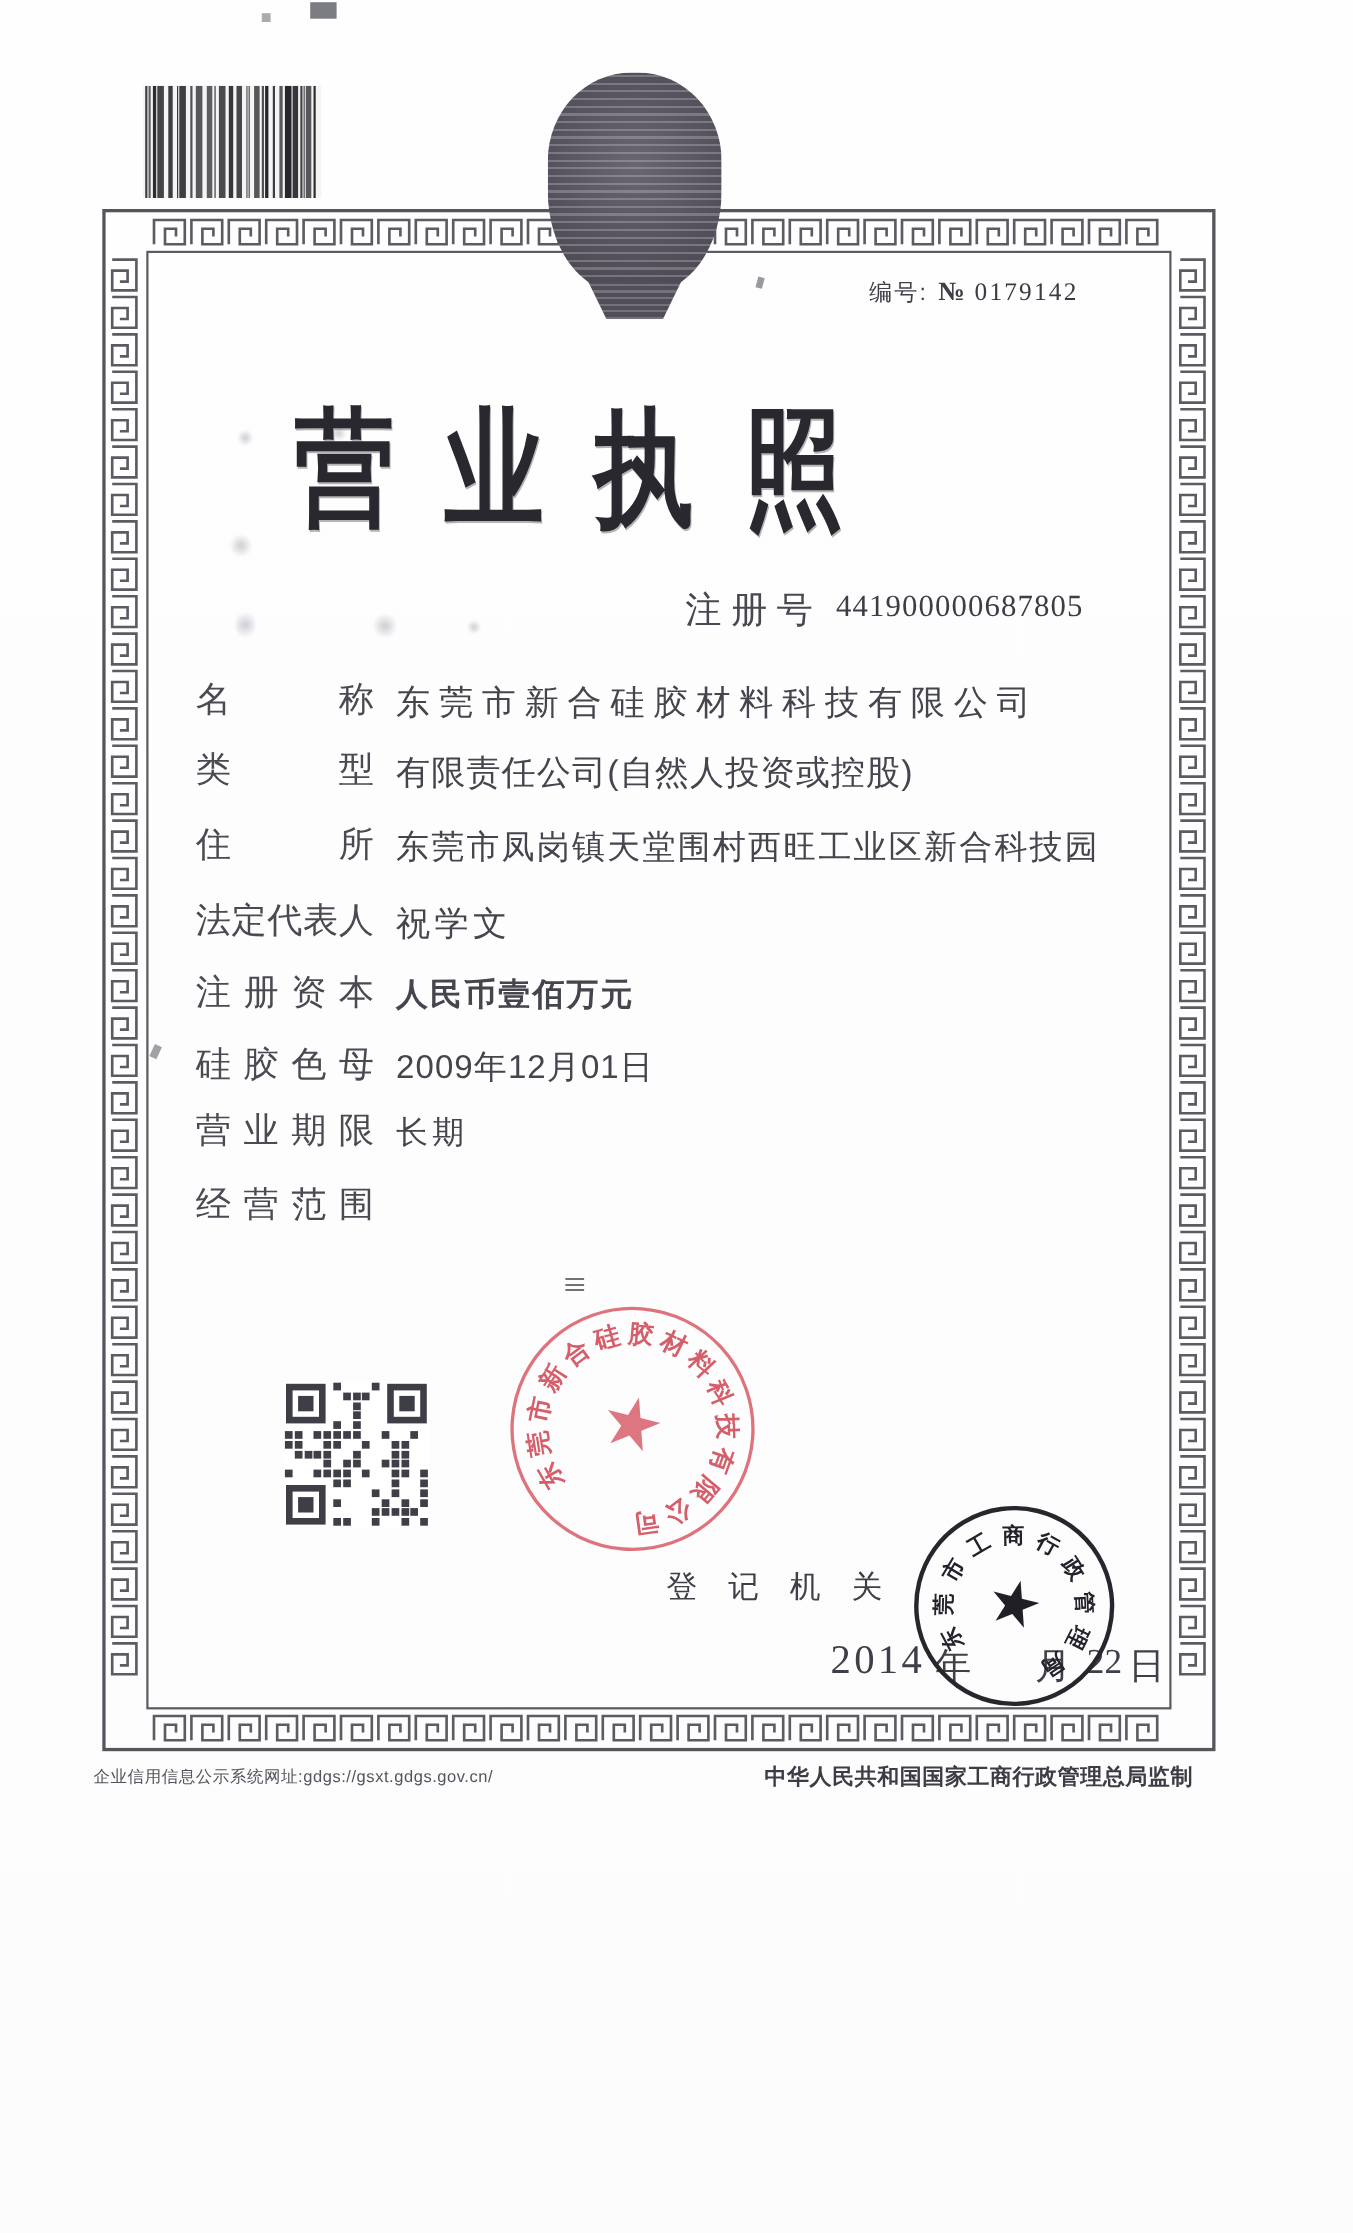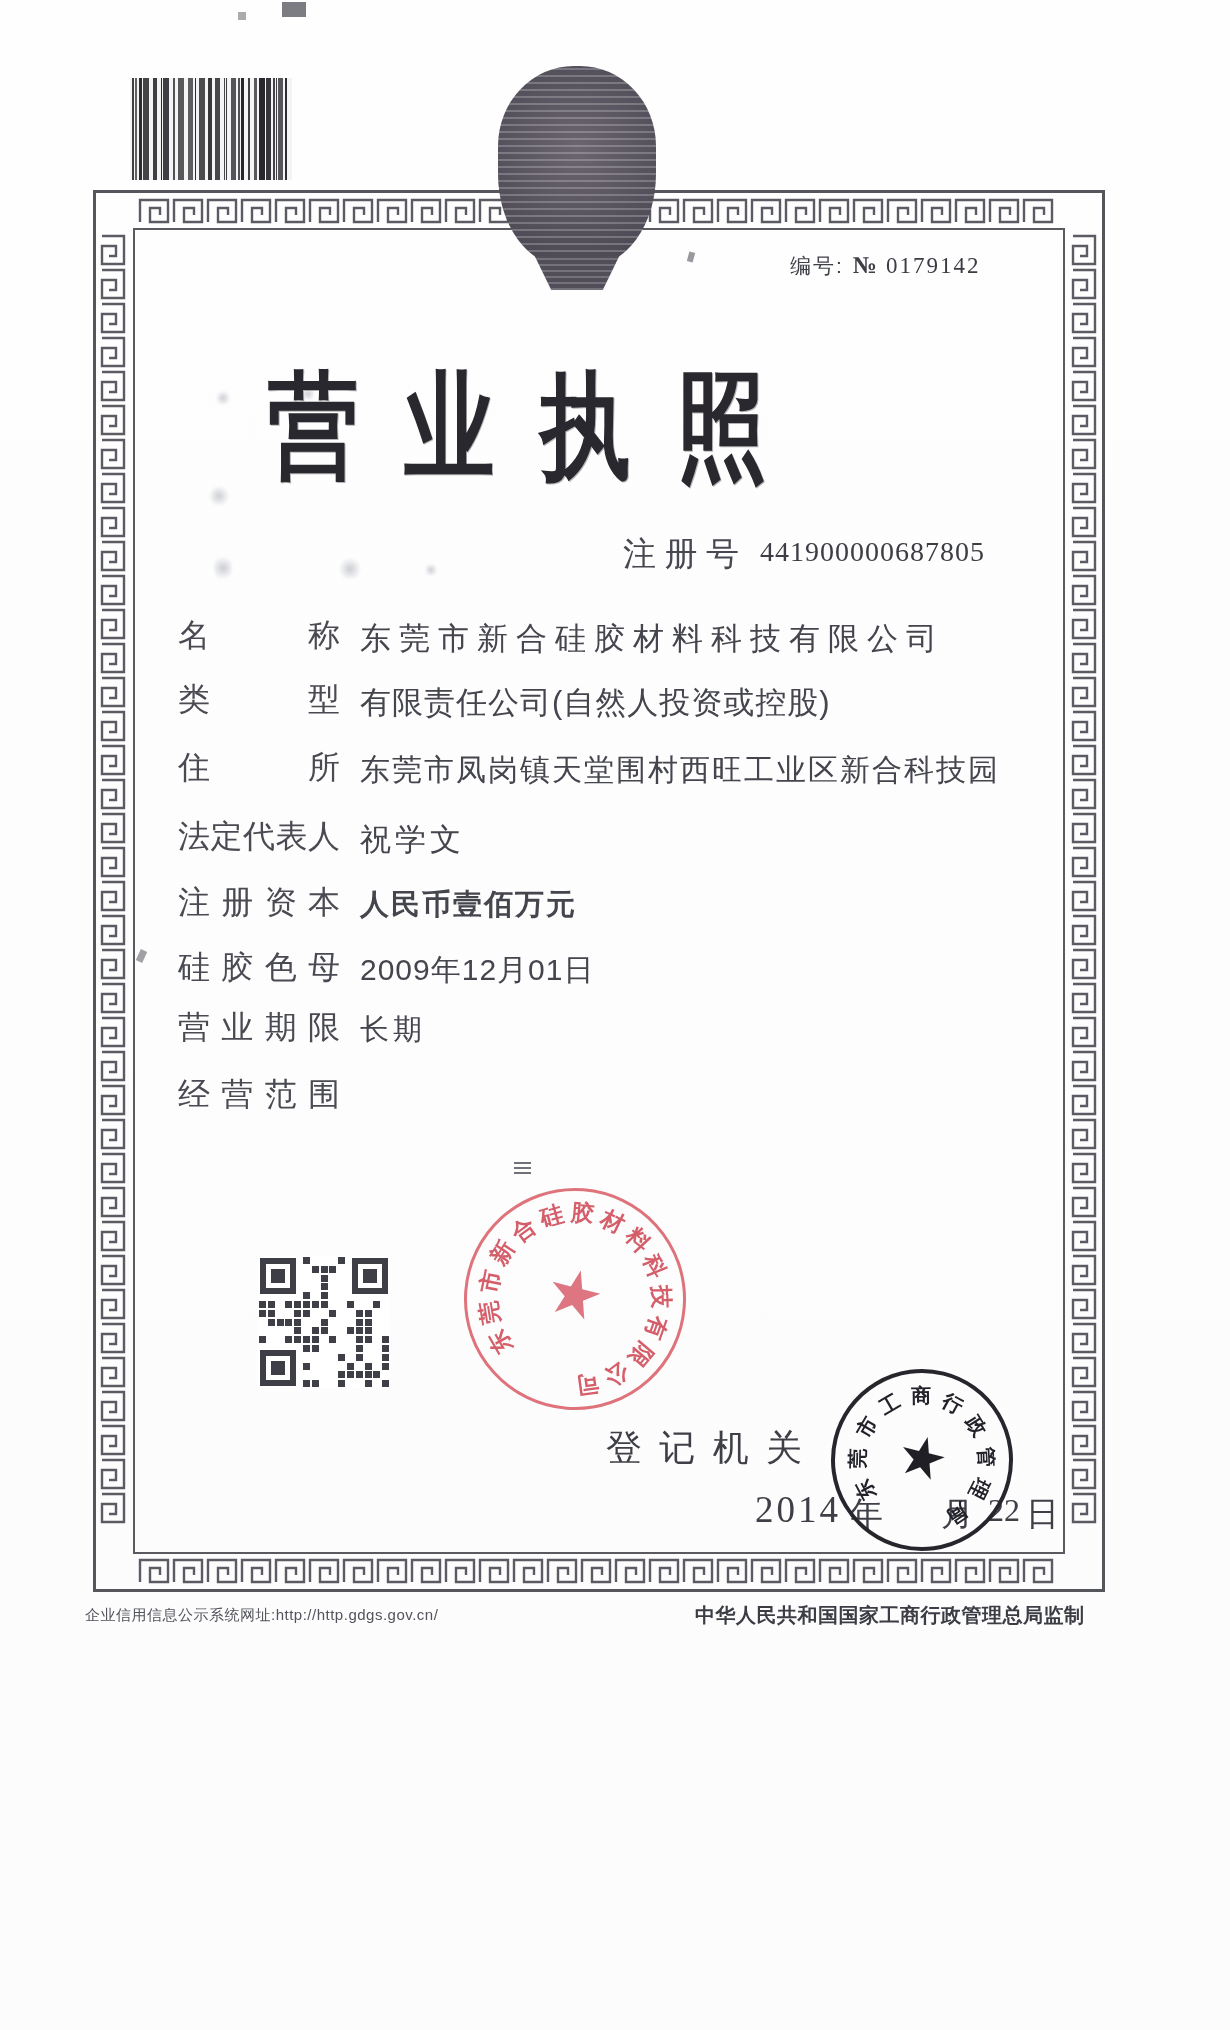--- a/index.html
+++ b/index.html
@@ -55,21 +55,21 @@
   .seal-red{left:464px;top:1188px;width:216px;height:216px;border:3px solid rgba(216,90,100,.85);transform:rotate(26deg);}
   .seal-black{left:831px;top:1369px;width:174px;height:174px;border:4px solid #26262c;transform:rotate(14deg);}
   .arc-char{position:absolute;left:50%;top:50%;transform-origin:center;}
   .red-char{font-size:23px;font-weight:600;color:rgba(208,80,92,.92);}
   .black-char{font-size:20px;font-weight:700;color:#22222a;}
   .star-red{position:absolute;left:50%;top:50%;transform:translate(-54%,-56%) rotate(-12deg);font-size:64px;
      color:rgba(213,84,96,.8);}
   .star-black{position:absolute;left:50%;top:50%;transform:translate(-50%,-54%);font-size:56px;color:#1f1f25;}
 
   
-  .registry-label{position:absolute;left:606px;top:1424px;width:196px;font-size:36px;color:#3f4047;
+  .registry-label{position:absolute;left:606px;top:1424px;width:196px;font-size:28px;color:#3f4047;
      text-align:justify;text-align-last:justify;z-index:3;}
   .date-part{position:absolute;z-index:3;color:#3e3f47;}
   .d-year{left:755px;top:1488px;font-family:"Liberation Serif",serif;font-size:37px;letter-spacing:3px;}
   .d-yu{left:850px;top:1492px;font-size:33px;}
   .d-mu{left:941px;top:1492px;font-size:33px;}
   .d-day{left:988px;top:1492px;font-family:"Liberation Serif",serif;font-size:32px;}
   .d-du{left:1026px;top:1492px;font-size:33px;}
 
   
   .footer-left{position:absolute;left:85px;top:1606px;font-size:15px;letter-spacing:.5px;color:#53545c;z-index:3;}
@@ -414,16 +414,16 @@
       <span class="arc-char black-char" style="transform: translate(-50%, -50%) rotate(-73.3333deg) translateY(-64px);">市</span>
       <span class="arc-char black-char" style="transform: translate(-50%, -50%) rotate(-44deg) translateY(-64px);">工</span>
       <span class="arc-char black-char" style="transform: translate(-50%, -50%) rotate(-14.6667deg) translateY(-64px);">商</span>
       <span class="arc-char black-char" style="transform: translate(-50%, -50%) rotate(14.6667deg) translateY(-64px);">行</span>
       <span class="arc-char black-char" style="transform: translate(-50%, -50%) rotate(44deg) translateY(-64px);">政</span>
       <span class="arc-char black-char" style="transform: translate(-50%, -50%) rotate(73.3333deg) translateY(-64px);">管</span>
       <span class="arc-char black-char" style="transform: translate(-50%, -50%) rotate(102.667deg) translateY(-64px);">理</span>
       <span class="arc-char black-char" style="transform: translate(-50%, -50%) rotate(132deg) translateY(-64px);">局</span>
     </div>
 
-  <div class="footer-left">企业信用信息公示系统网址:http://http.gdgs.gov.cn/</div>
+  <div class="footer-left">企业信用信息公示系统网址:gdgs://gsxt.gdgs.gov.cn/</div>
   <div class="footer-right">中华人民共和国国家工商行政管理总局监制</div>
 
 </div>
 
 </body></html>

